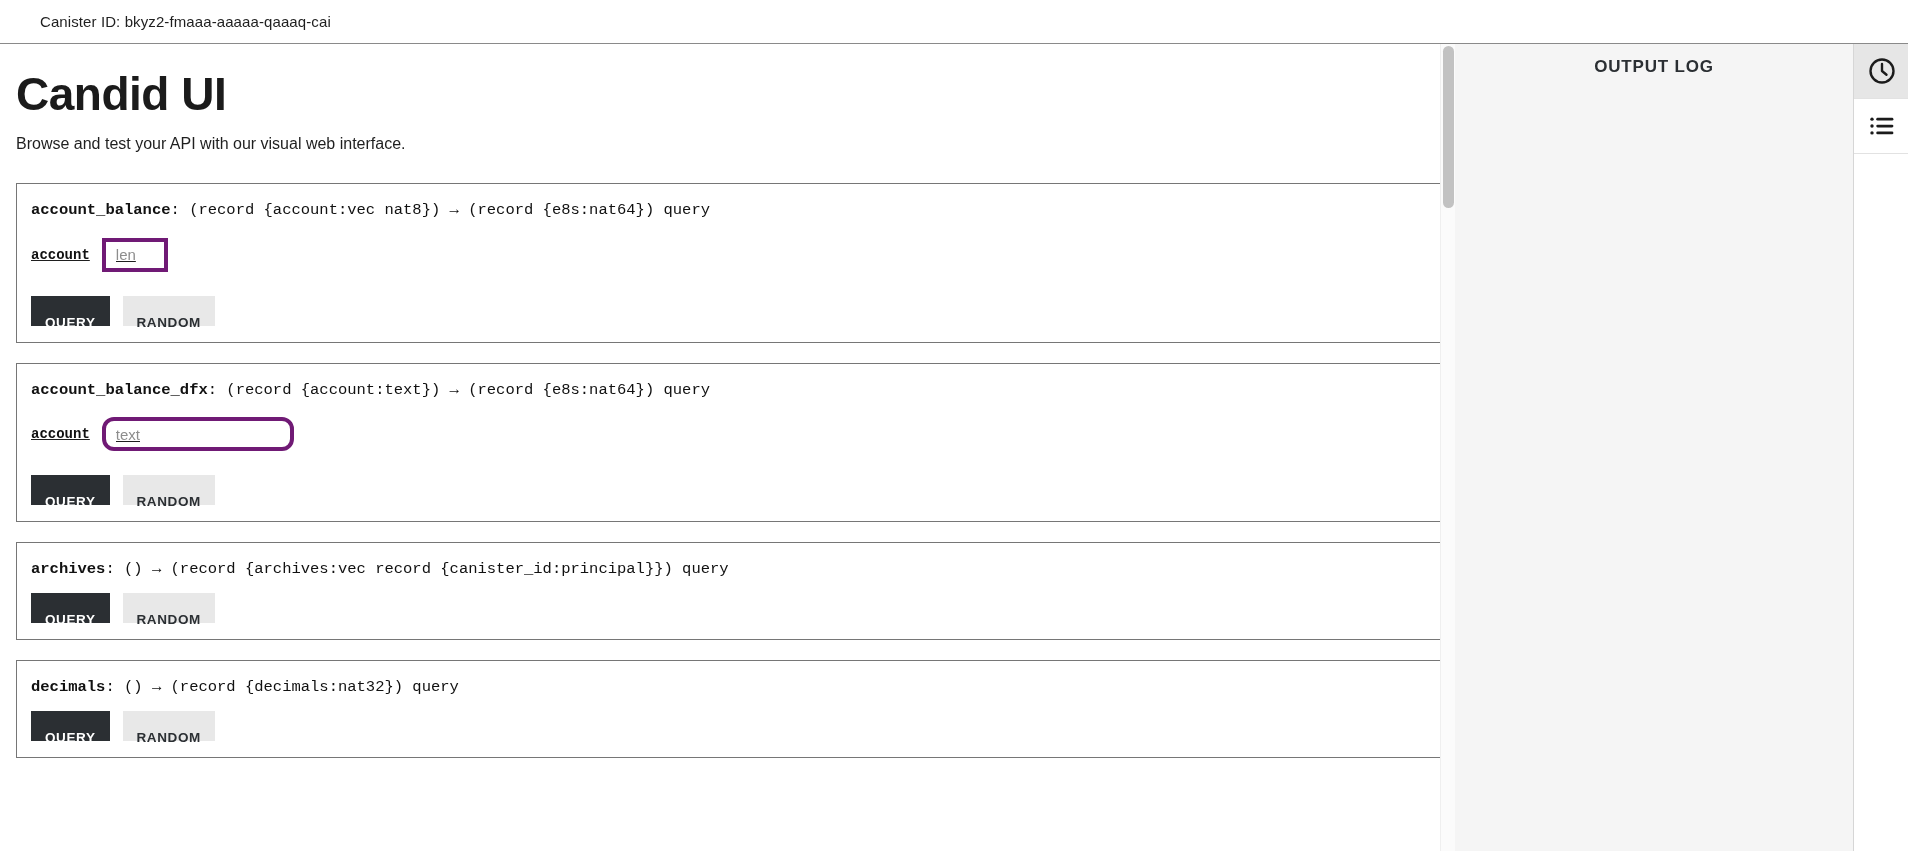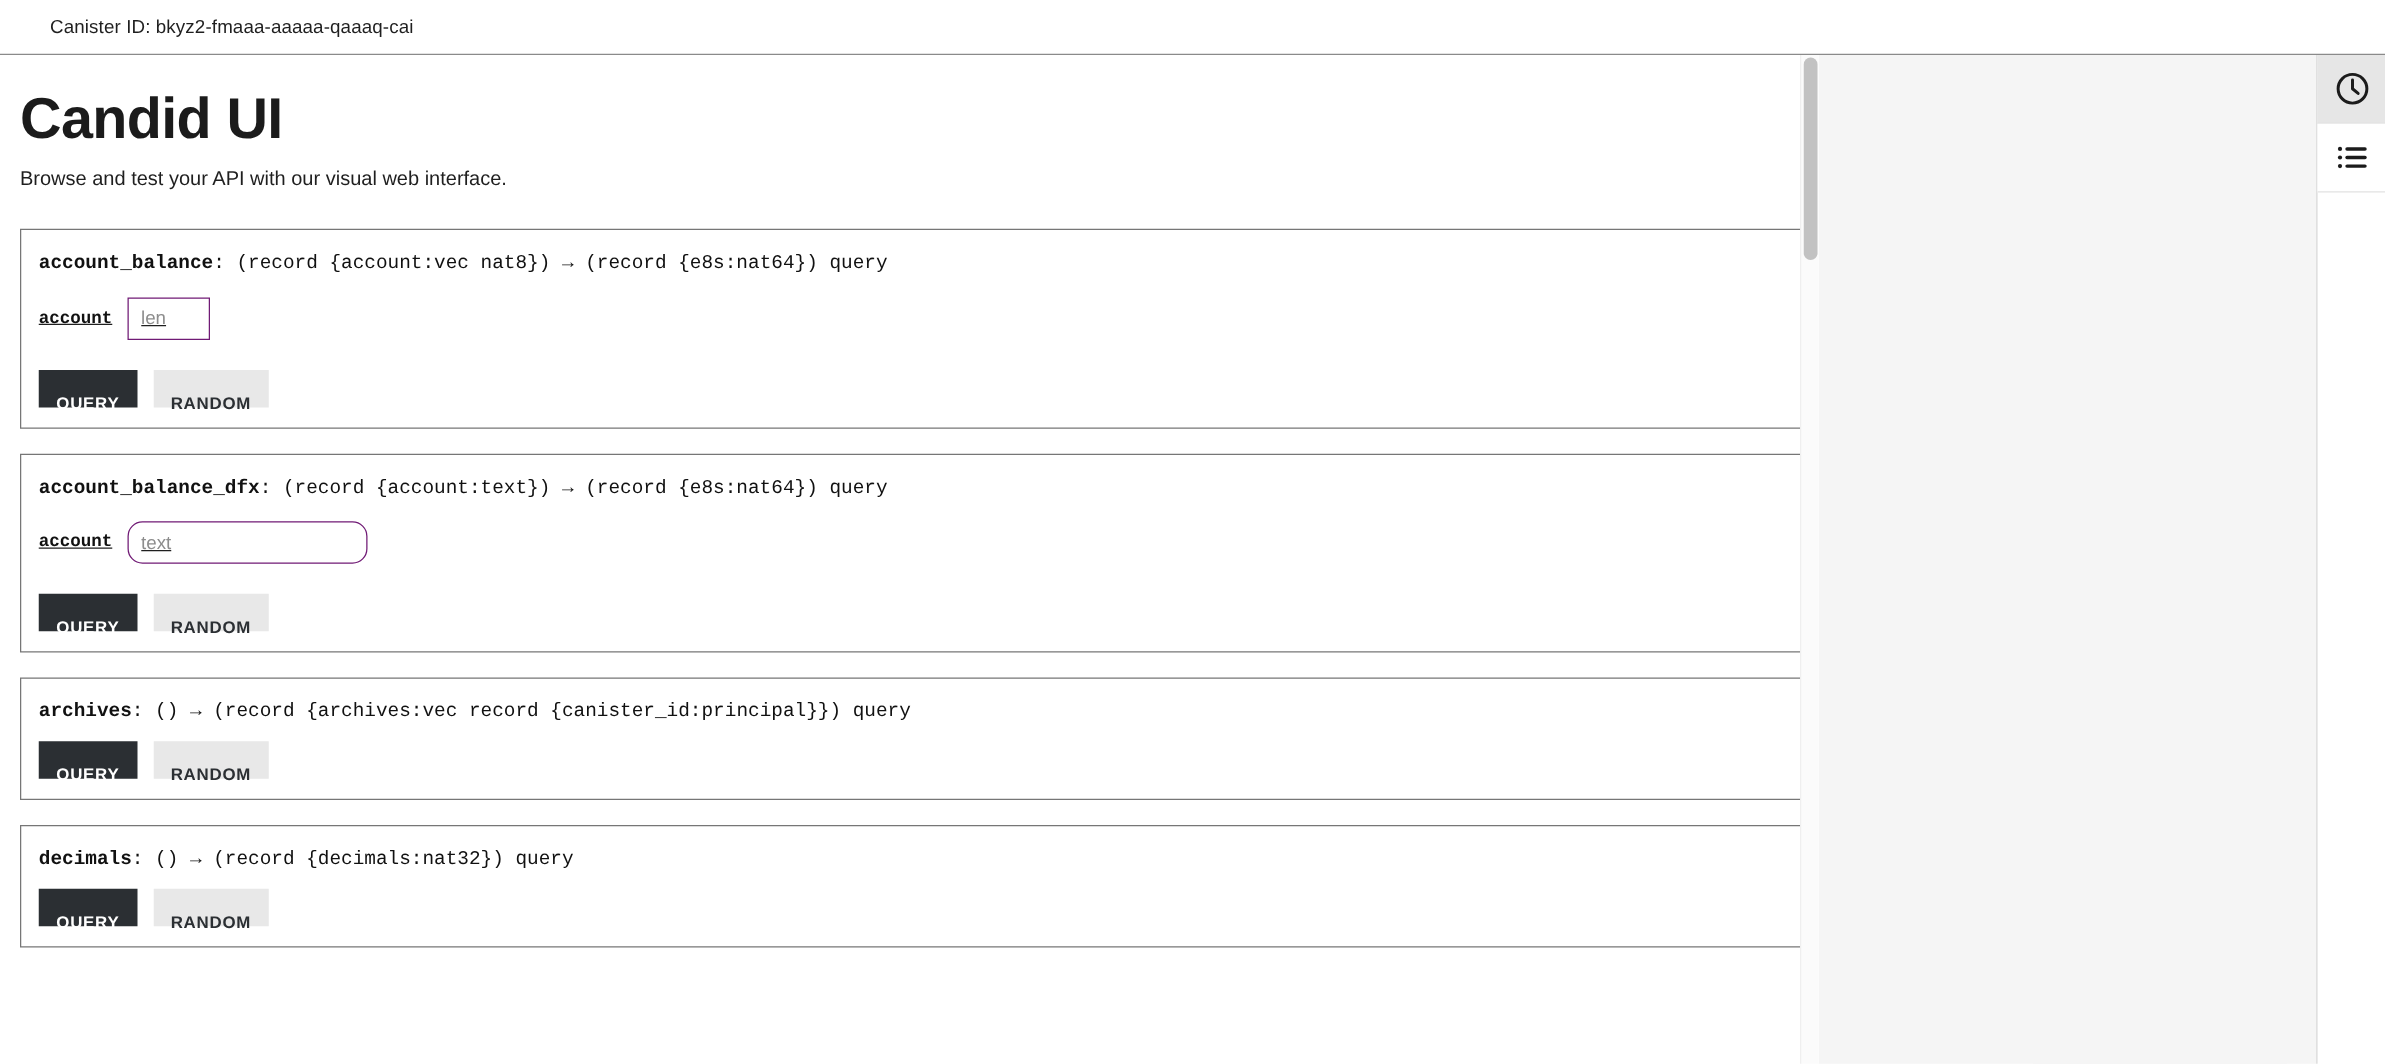--- a/index.html
+++ b/index.html
@@ -90,21 +90,21 @@
     text-decoration: underline;
   }
   .arg-label {
     font-family: "Liberation Mono", "DejaVu Sans Mono", monospace;
     font-size: 14px;
     font-weight: bold;
     color: #111111;
     margin-right: 12px;
   }
   .arg-input {
-    border: 1px solid #701a75;
+    border: 4px solid #701a75;
     background: #ffffff;
     height: 34px;
     font-family: "Liberation Sans", sans-serif;
     font-size: 15px;
     padding: 0 10px;
     color: #1f1f1f;
     outline: none;
   }
   .arg-input::placeholder { color: #8d8d8d; }
   .arg-input.w-small { width: 66px; }
@@ -241,20 +241,21 @@
         </div>
       </div>
   </div>
 </div>
 
 <div class="scroll-track">
   <div class="scroll-thumb"></div>
 </div>
 
 <div class="log-pane">
+  <div class="log-title">OUTPUT LOG</div>
   <div class="log-body" id="log-entries"></div>
 </div>
 
 <div class="icon-rail">
   <div class="rail-btn active">
     <span>
       <svg width="30" height="30" viewBox="0 0 24 24" fill="none" stroke="#1b1b1b" stroke-width="1.9" stroke-linecap="round" stroke-linejoin="round">
         <circle cx="12" cy="12" r="9.2"></circle>
         <polyline points="12,6.4 12,12 15.6,15"></polyline>
       </svg>

